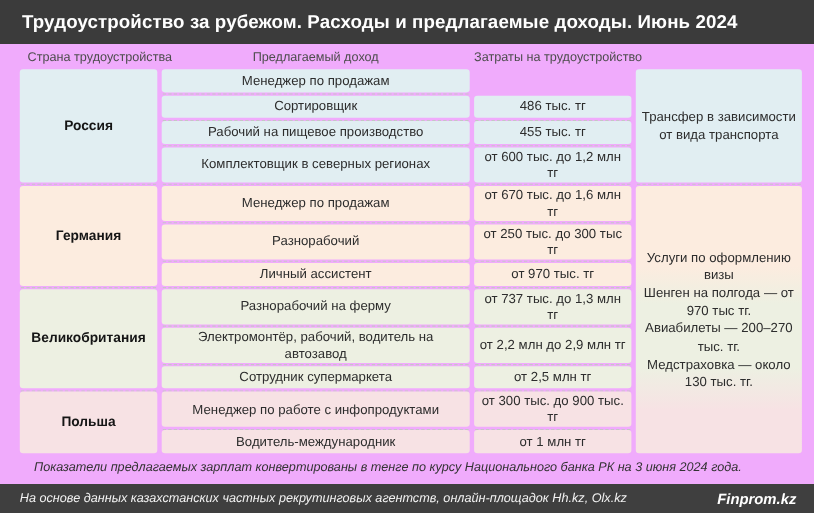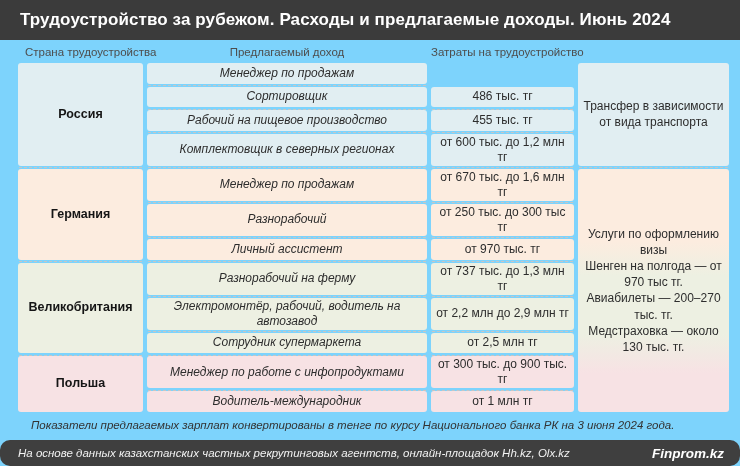--- a/index.html
+++ b/index.html
@@ -1,18 +1,18 @@
 <!DOCTYPE html>
 <html style="--russia: #e1eef2; --germany: #fcecdf; --uk: #edf0e2; --poland: #f7e2e4; --titlebar: #3b3b3b; --footerbar: #3f3f3f;"><head>
 <meta charset="utf-8">
 <style>
   * { margin: 0; padding: 0; box-sizing: border-box; }
   html, body { width: 740px; height: 466px; overflow: hidden; background: #ffffff;
     font-family: "Liberation Sans", sans-serif; }
-  .canvas { width: 740px; height: 466px; display: flex; flex-direction: column; background: #7dd3fc; }
+  .canvas { width: 740px; height: 466px; display: flex; flex-direction: column; background: #f0abfc; }
 
   
   .title-bar { height: 40px; background: var(--titlebar, #3b3b3b); display: flex; align-items: center;
     padding-left: 20px; flex: 0 0 auto; }
   .title-bar h1 { color: #ffffff; font-size: 17px; font-weight: bold; letter-spacing: .1px; }
 
   
   .cols { display: grid; grid-template-columns: 125px 280px 143px 151px; column-gap: 4px; }
 
   
@@ -21,41 +21,41 @@
   .header-row .hcell { font-size: 11.5px; color: #4d4d4d; text-align: center; white-space: nowrap; }
   .header-row .hcell.first { text-align: left; padding-left: 7px; }
 
   
   .table-wrap { padding-left: 18px; flex: 0 0 auto; }
   .grid { height: 349px; grid-template-rows: repeat(12, 1fr); row-gap: 3px; }
   .cell { position: relative; border-radius: 3px; display: flex; align-items: center;
     justify-content: center; text-align: center; font-size: 12px; color: #2d2d2d;
     line-height: 1.25; padding: 1px 5px; }
   .cell.country { font-weight: bold; font-size: 12.5px; color: #151515; grid-column: 1; text-align: right; }
-  .cell.vac { grid-column: 2; font-style: italic; }
+  .cell.vac { grid-column: 2; }
   .cell.inc { grid-column: 3; }
   .cell.cost { grid-column: 4; line-height: 1.35; }
   .ru { background: var(--russia, #e1eef2); }
   .de { background: var(--germany, #fcecdf); }
   .uk { background: var(--uk, #edf0e2); }
   .pl { background: var(--poland, #f7e2e4); }
   .cost.shared { background: linear-gradient(180deg,
       var(--germany, #fcecdf) 0%, var(--germany, #fcecdf) 30%,
       var(--uk, #edf0e2) 44%, var(--uk, #edf0e2) 68%,
       var(--poland, #f7e2e4) 84%, var(--poland, #f7e2e4) 100%); }
   .dash::after { content: ""; position: absolute; left: 1px; right: 1px; bottom: -2.5px;
     border-top: 1px dashed #c6c6c6; }
 
   
   .footnote { flex: 1 1 auto; display: flex; align-items: center; padding: 2px 18px 4px 31px;
     font-size: 11.5px; font-style: italic; color: #333333; }
 
   
   .bottom-bar { height: 26px; background: var(--footerbar, #3f3f3f); flex: 0 0 auto;
-    display: flex; align-items: center; justify-content: space-between; padding: 0 16px 0 18px; border-radius: 10px; }
+    display: flex; align-items: center; justify-content: space-between; padding: 0 16px 0 18px; }
   .bottom-bar .source { color: #f2f2f2; font-size: 11.5px; font-style: italic; }
   .bottom-bar .brand { color: #ffffff; font-size: 13.5px; font-style: italic; font-weight: bold; }
 </style>
 </head>
 <body>
 
 <div class="canvas">
 
   <div class="title-bar">
     <h1>Трудоустройство за рубежом. Расходы и предлагаемые доходы. Июнь 2024</h1>

